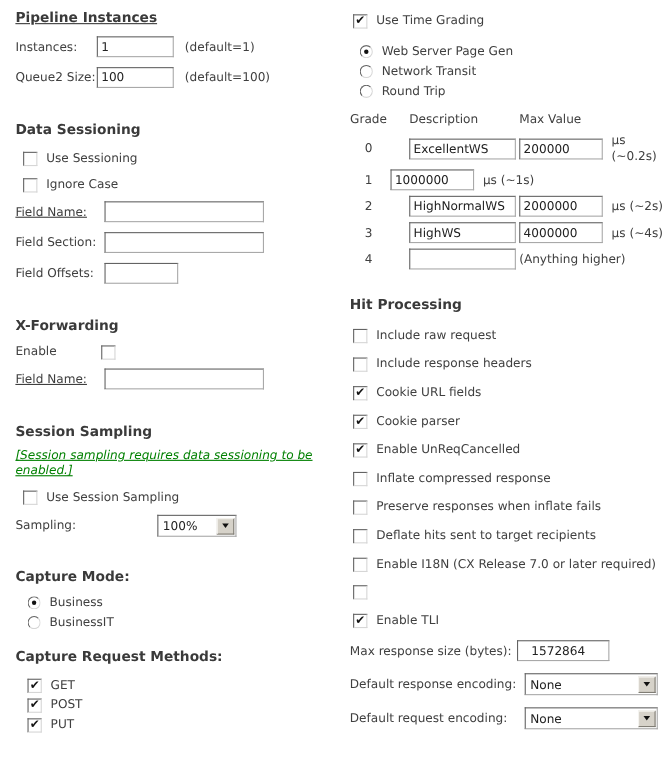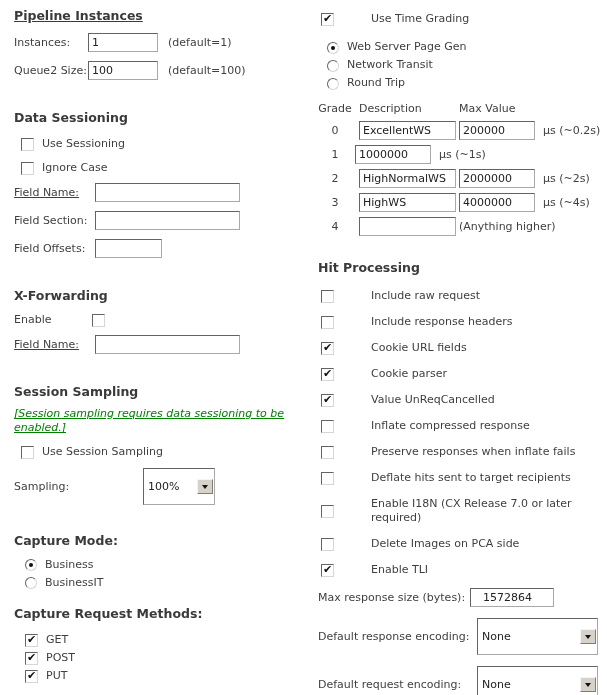--- a/index.html
+++ b/index.html
@@ -20,43 +20,43 @@
     background:#fff; color:#222; padding:1px 3px;
     font-family:"DejaVu Sans","Liberation Sans",sans-serif; font-size:11px;
   }
   .cb { position:relative; width:13px; height:13px; flex:0 0 13px; background:#fff;
         border:1px solid; border-color:#636363 #d6d6d6 #d6d6d6 #636363; }
   .cb.on::after { content:"\2714"; position:absolute; top:-2px; left:1px; font-size:11px; color:#111; }
   .rb { position:relative; width:12px; height:12px; flex:0 0 12px; background:#fff; border-radius:50%;
         border:1px solid; border-color:#636363 #d6d6d6 #d6d6d6 #636363; }
   .rb.on::after { content:""; position:absolute; top:3px; left:3px; width:4px; height:4px;
         border-radius:50%; background:#111; }
-  .dd { display:inline-flex; align-items:center; height:37px; background:#fff;
+  .dd { display:inline-flex; align-items:center; height:20px; background:#fff;
         border:1px solid; border-color:#636363 #a9a9a9 #a9a9a9 #636363; }
   .dd-val { flex:1; padding:0 4px; color:#222; }
   .dd-btn { width:16px; height:15px; margin-right:1px; background:#d6d2c9; flex:0 0 16px;
         border:1px solid; border-color:#f5f4f0 #807d75 #807d75 #f5f4f0;
         display:flex; align-items:center; justify-content:center; }
   .dd-arrow { width:0; height:0; border-left:3px solid transparent;
         border-right:3px solid transparent; border-top:4px solid #111; }
   .note { font-style:italic; color:#008000; width:284px; line-height:14px; }
   .g-col { width:34px; text-align:center; flex:0 0 34px; }
   .d-col { width:97px; flex:0 0 97px; }
   .d-in { width:97px; }
   .m-in { width:76px; }
   .lw74 {width:74px; flex:0 0 74px;} .lw78 {width:78px; flex:0 0 78px;}
   .lw81 {width:81px; flex:0 0 81px;} .lw129{width:129px;flex:0 0 129px;}
   .lw152{width:152px;flex:0 0 152px;} .lw159{width:159px;flex:0 0 159px;}
   .w70{width:70px;} .w145{width:145px;} .w67{width:67px;} .w84{width:84px;padding-left:12px;}
   .w72{width:72px;} .w121{width:121px;}
   .mt4{margin-top:4px;} .mt5{margin-top:5px;} .mt8{margin-top:8px;text-decoration:underline;} .mt9{margin-top:9px;}
   .mt10{margin-top:10px;} .mt11{margin-top:11px;} .mt12{margin-top:12px;} .mt14{margin-top:14px;}
   .mt24{margin-top:24px;} .mt28{margin-top:28px;} .mt30{margin-top:30px;} .mt32{margin-top:16px;}
-  .ml3{margin-left:3px;gap:29px;} .ml7{margin-left:7px;} .ml8{margin-left:8px;} .ml9{margin-left:9px;align-items:flex-end;}
-  .ml10{margin-left:10px;} .ml11{margin-left:11px;} .ml13{margin-left:7px;}
+  .ml3{margin-left:3px;} .ml7{margin-left:7px;} .ml8{margin-left:8px;} .ml9{margin-left:9px;}
+  .ml10{margin-left:10px;} .ml11{margin-left:11px;} .ml13{margin-left:20px;}
 </style>
 </head>
 <body>
 
 <div class="col" id="col-left">
 
   <div class="sec mt8">Pipeline Instances</div>
 
   <div class="row mt10">
     <span class="lbl lw74">Instances:</span>
@@ -218,41 +218,40 @@
   <div class="row mt12 ml3">
     <span class="cb on"></span>
     <span class="lbl ml8">Cookie URL fields</span>
   </div>
   <div class="row mt12 ml3">
     <span class="cb on"></span>
     <span class="lbl ml8">Cookie parser</span>
   </div>
   <div class="row mt12 ml3">
     <span class="cb on"></span>
-    <span class="lbl ml8">Value UnReqCancelled</span>
+    <span class="lbl ml8">Enable UnReqCancelled</span>
   </div>
   <div class="row mt12 ml3">
     <span class="cb"></span>
     <span class="lbl ml8">Inflate compressed response</span>
   </div>
   <div class="row mt12 ml3">
     <span class="cb"></span>
     <span class="lbl ml8">Preserve responses when inflate fails</span>
   </div>
   <div class="row mt12 ml3">
     <span class="cb"></span>
     <span class="lbl ml8">Deflate hits sent to target recipients</span>
   </div>
   <div class="row mt12 ml3">
     <span class="cb"></span>
     <span class="lbl ml8">Enable I18N (CX Release 7.0 or later required)</span>
   </div>
   <div class="row mt12 ml3">
     <span class="cb"></span>
-    <span class="lbl ml8">Delete Images on PCA side</span>
   </div>
   <div class="row mt12 ml3">
     <span class="cb on"></span>
     <span class="lbl ml8">Enable TLI</span>
   </div>
 
   <div class="row mt11">
     <span class="lbl lw152">Max response size (bytes):</span>
     <input type="text" class="ti w84" value="1572864" style="">
   </div>

